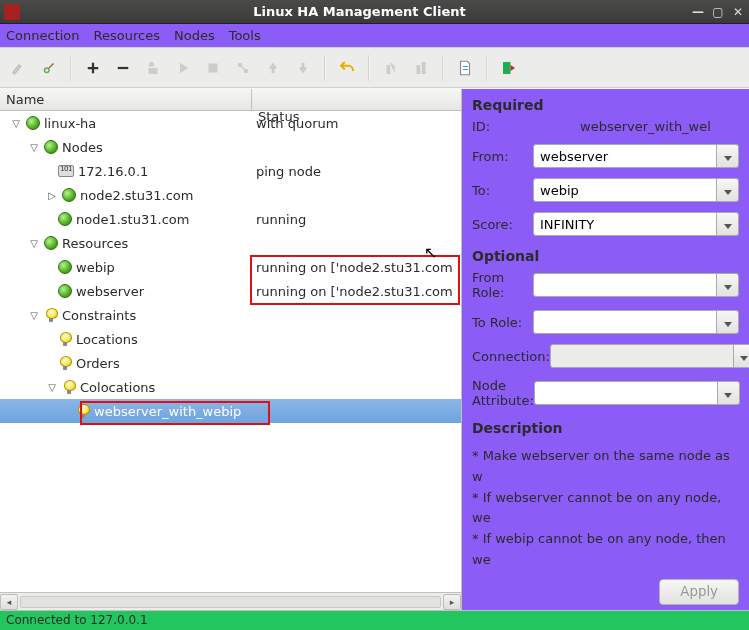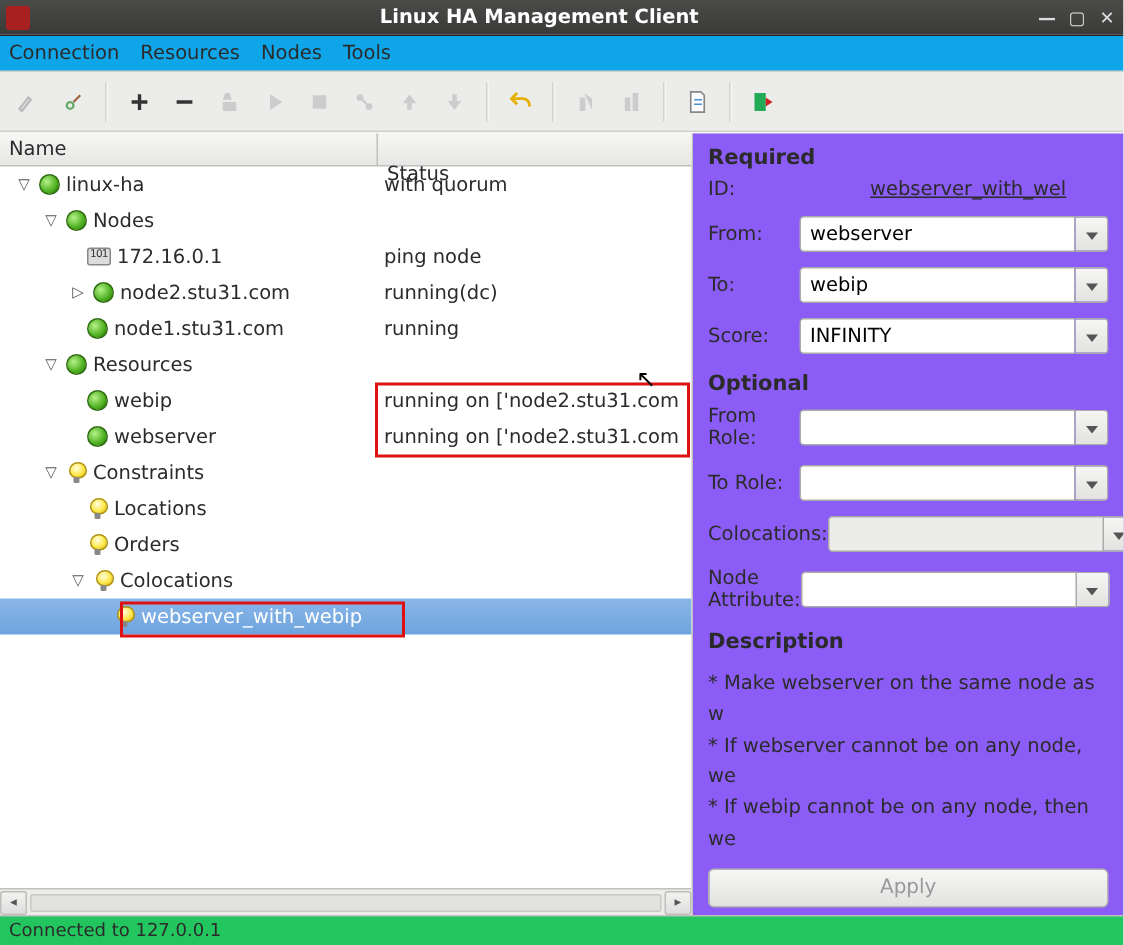--- a/index.html
+++ b/index.html
@@ -2,21 +2,21 @@
 <html><head>
 <meta charset="utf-8">
 <style>
 * { box-sizing: border-box; margin: 0; padding: 0; font-family: "DejaVu Sans", sans-serif; }
 html, body { width: 749px; height: 630px; overflow: hidden; background: #ececea; font-size: 13px; color: #2b2b2b; }
 .titlebar { height: 24px; background: linear-gradient(#4a4a48,#3a3a38); display: flex; align-items: center; color: #fff; font-weight: bold; padding: 0 4px; border-bottom: 1px solid #222; }
 .titlebar .logo { width: 16px; height: 16px; background: #a82020; border-radius: 2px; margin-right: 8px; display:inline-block; }
 .titlebar .title { flex:1; text-align:center; font-size: 13px; }
 .titlebar .wbtns { display:flex; gap:6px; }
 .titlebar .wbtn { width:14px; height:14px; display:flex; align-items:center; justify-content:center; color:#ddd; font-size:12px; }
-.menubar { height: 24px; background: #0ea5e9; display:flex; align-items:center; padding: 0 6px; gap: 14px; border-bottom: 1px solid #d0d0ce; }
+.menubar { height: 24px; background: #8b5cf6; display:flex; align-items:center; padding: 0 6px; gap: 14px; border-bottom: 1px solid #d0d0ce; }
 .menubar .mitem { cursor:pointer; }
 .toolbar { height: 40px; background:#ececea; display:flex; align-items:center; padding: 0 6px; gap: 4px; border-bottom: 1px solid #d0d0ce; }
 .toolbar .sep { width:2px; height:26px; background: linear-gradient(to right,#c8c8c6,#fff); margin: 0 4px; }
 .toolbar .tbtn { width:26px; height:26px; display:flex; align-items:center; justify-content:center; border-radius:2px; color:#888; }
 .toolbar .tbtn svg { width:18px; height:18px; }
 .toolbar .tbtn.enabled { color:#2b2b2b; }
 .content { display:flex; height: 522px; border-top: 1px solid #f6f6f4; }
 .left { width: 462px; border-right: 1px solid #c0c0be; display:flex; flex-direction:column; background:#fff; position: relative; }
 .cols { display:flex; height: 22px; background: linear-gradient(#f6f6f4,#e6e6e4); border-bottom: 1px solid #c0c0be; font-weight:normal; }
 .cols .c1 { width: 252px; padding: 3px 6px; border-right: 1px solid #c0c0be; }
@@ -35,26 +35,26 @@
 .icon-chip { width:16px; height:12px; background:#ddd; border:1px solid #888; border-radius:2px; position:relative; }
 .icon-chip::before { content:'101'; position:absolute; top:-1px; left:1px; font-size:7px; letter-spacing:-0.5px; color:#333; }
 .redbox { position:absolute; border:2px solid #d11; pointer-events:none; }
 .scroll-x { height:18px; background:#ececea; border-top:1px solid #c0c0be; display:flex; align-items:center; }
 .scroll-x .sb-btn { width:18px; height:16px; background:linear-gradient(#f2f2f0,#dedede); border:1px solid #bdbdbb; border-radius:2px; display:flex; align-items:center; justify-content:center; color:#555; font-size:9px; }
 .scroll-x .track { flex:1; height:12px; background:#e2e2e0; margin:0 2px; border:1px solid #c8c8c6; border-radius:2px; }
 .right { flex:1; background:#8b5cf6; padding: 6px 10px; display:flex; flex-direction:column; overflow:hidden; }
 .right .sect-title { font-weight:bold; font-size:14px; margin: 2px 0 6px; }
 .field { display:flex; align-items:center; margin-bottom: 10px; }
 .field .flabel { width: 108px; }
-.field .fval { flex:1; white-space:nowrap; overflow:hidden;text-decoration:underline; }
+.field .fval { flex:1; white-space:nowrap; overflow:hidden; }
 .combo { display:flex; flex:1; }
 .combo .cinput { flex:1; height:24px; background:#fff; border:1px solid #aaa; border-radius:3px 0 0 3px; padding:2px 6px; font-size:13px; }
 .combo .cbtn { width:22px; height:24px; background:linear-gradient(#f6f6f4,#e2e2e0); border:1px solid #aaa; border-left:none; border-radius:0 3px 3px 0; display:flex; align-items:center; justify-content:center; }
 .desc { margin-top: 4px; line-height: 1.6; }
-.buttons { margin-top:auto; display:flex; justify-content:flex-end; padding: 8px 0; flex-direction: column; }
+.buttons { margin-top:auto; display:flex; justify-content:flex-end; padding: 8px 0; }
 .btn { height:26px; padding: 0 20px; background:linear-gradient(#f6f6f4,#e2e2e0); border:1px solid #b4b4b2; border-radius:4px; color:#999; }
 .statusbar { height:20px; background:#22c55e; border-top:1px solid #c0c0be; padding: 2px 6px; font-size:12px; }
 .chev::before { content:''; display:inline-block; border-left:4px solid transparent; border-right:4px solid transparent; border-top:5px solid #555; }
 .cursor { position:absolute; font-size:16px; color:#000; pointer-events:none; }
 </style>
 </head>
 <body>
 
 <div class="titlebar">
   <span class="logo"></span>
@@ -200,21 +200,20 @@
         <div class="c2">ping node</div>
       </div>
 
       <div class="row">
         <div class="c1">
             <span class="indent" style="width:38px"></span>
             <span class="expander">▷</span>
             <span class="icon-green"></span>
             <span>node2.stu31.com</span>
           </div>
-        <div class="c2">running(dc)</div>
       </div>
 
       <div class="row">
         <div class="c1">
             <span class="indent" style="width:50px"></span>
             <span class="icon-green"></span>
             <span>node1.stu31.com</span>
           </div>
         <div class="c2">running</div>
       </div>
@@ -360,21 +359,21 @@
         <div class="flabel">To Role:</div>
       <div class="combo">
           <input class="cinput" value="" style="">
           <div class="cbtn">
             <span class="chev"></span>
           </div>
         </div>
     </div>
 
     <div class="field">
-        <div class="flabel">Colocations:</div>
+        <div class="flabel">Connection:</div>
       <div class="combo">
           <input class="cinput" style="background: rgb(236, 236, 234);" value="">
           <div class="cbtn">
             <span class="chev"></span>
           </div>
         </div>
     </div>
 
     <div class="field">
         <div class="flabel">Node Attribute:</div>

